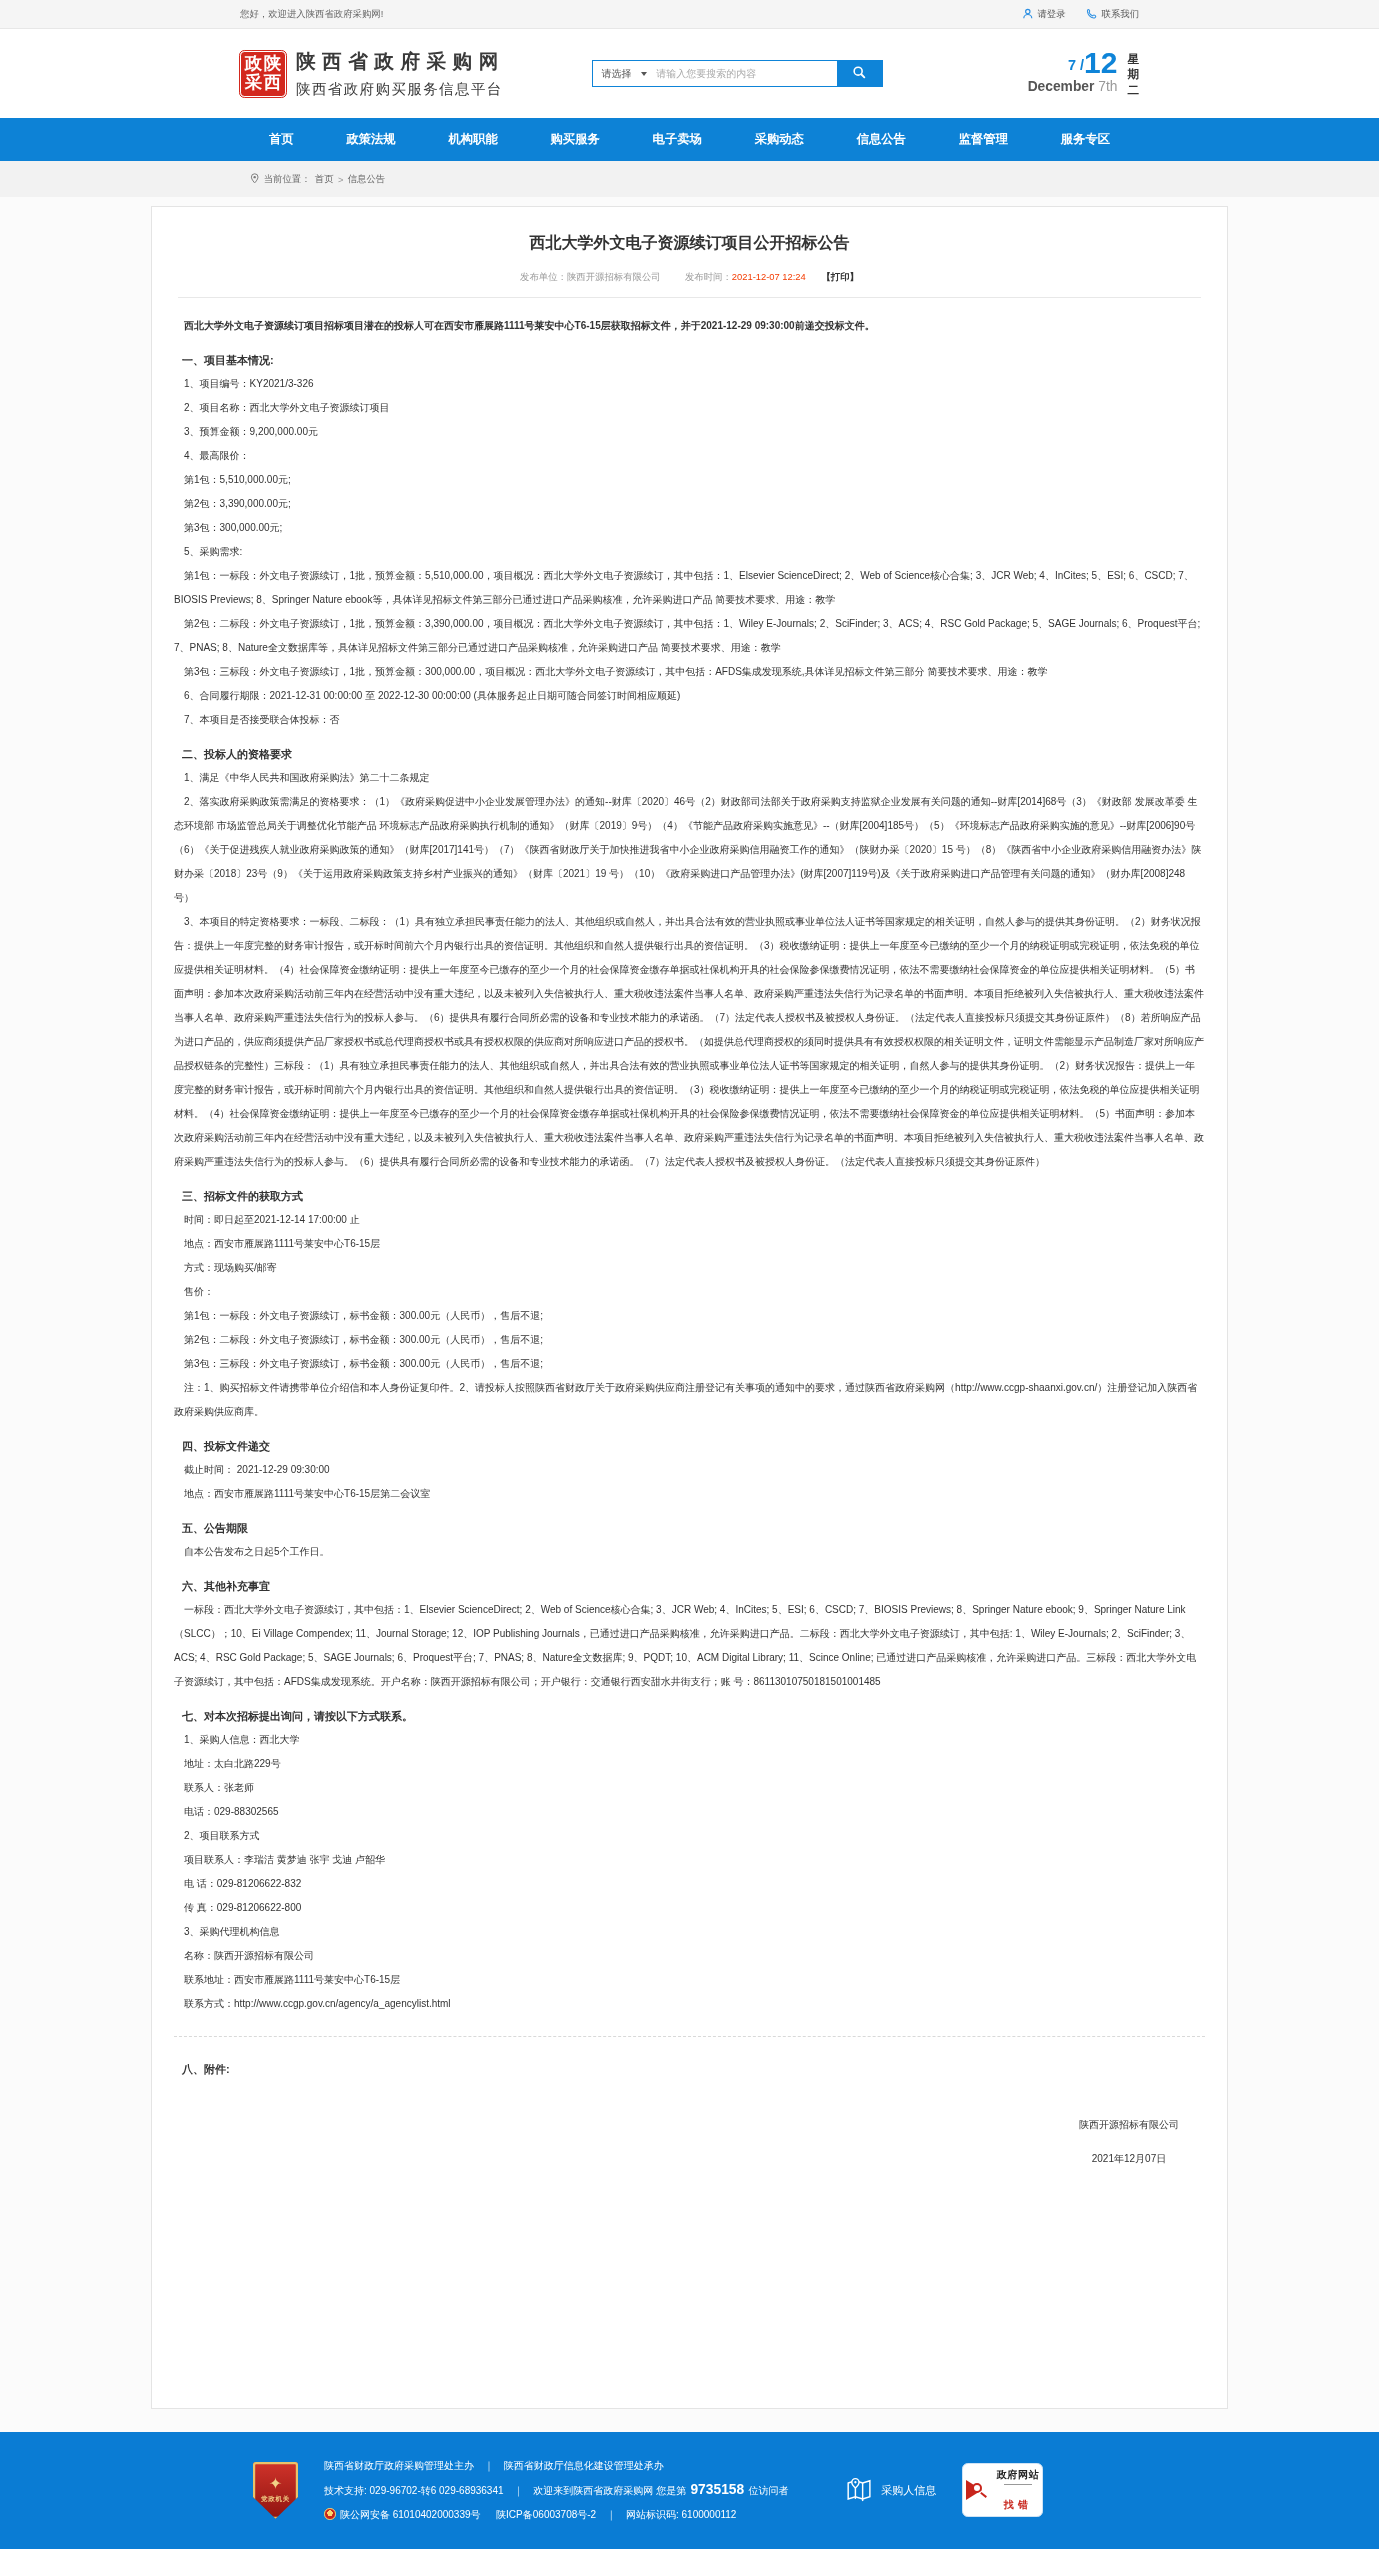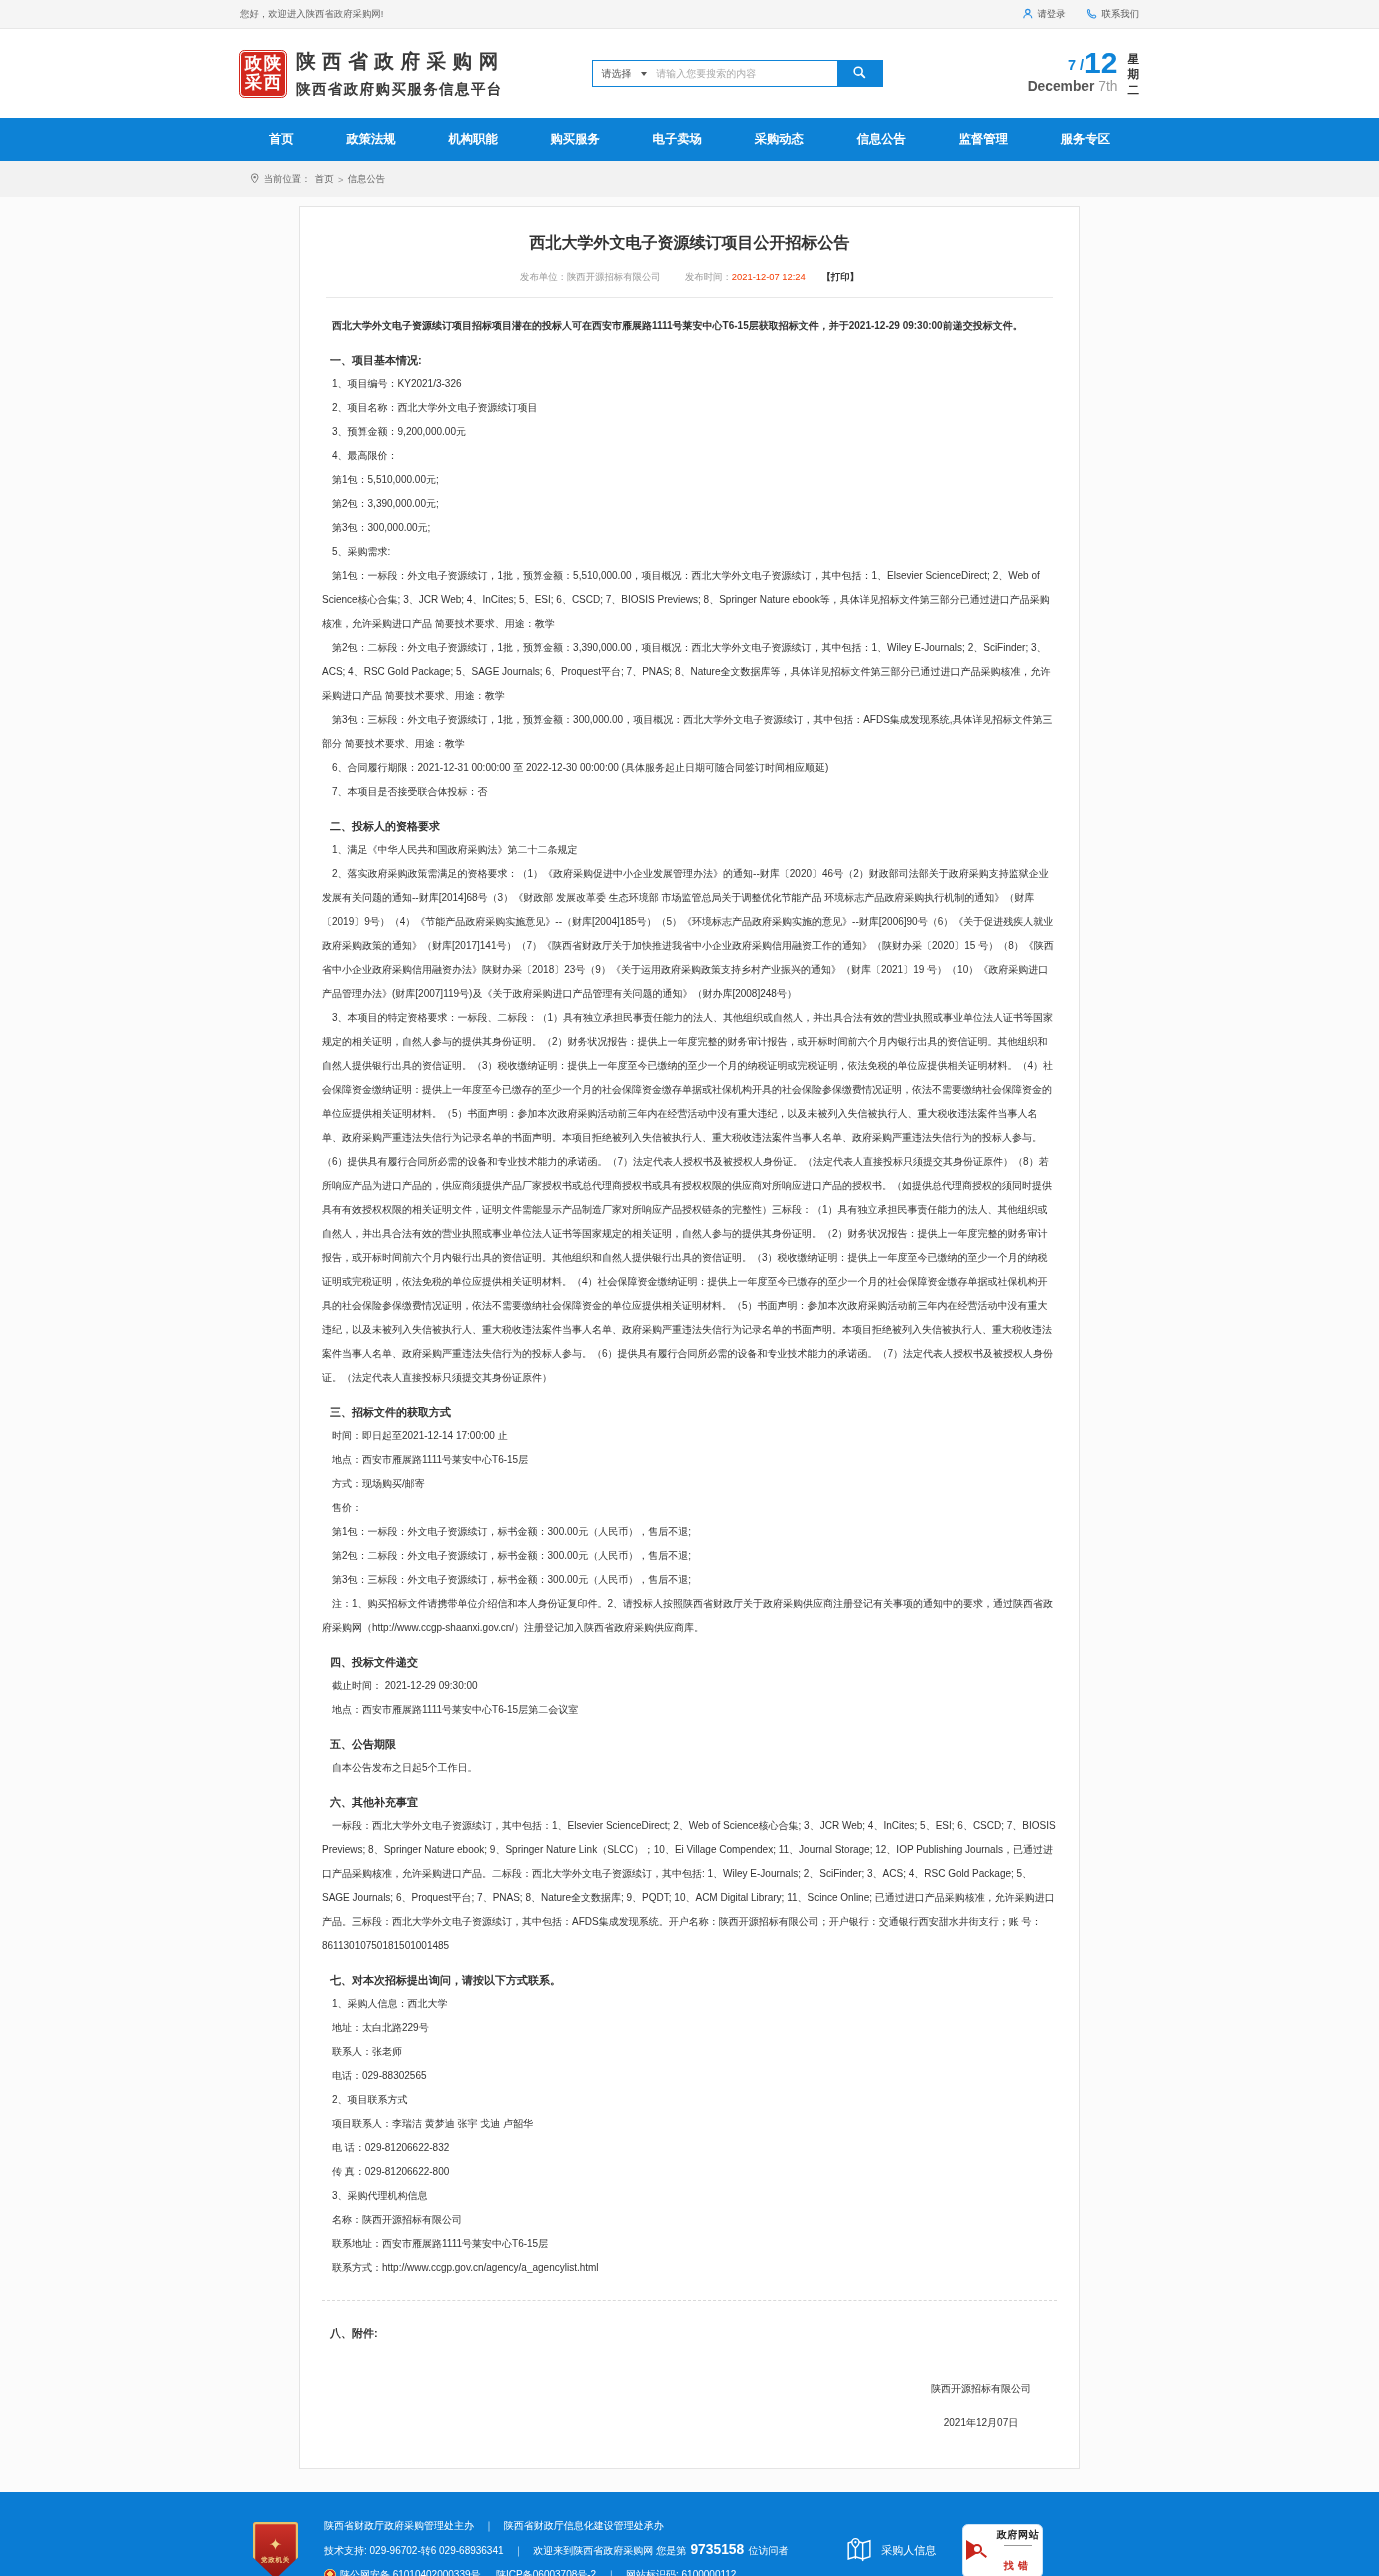--- a/index.html
+++ b/index.html
@@ -19,21 +19,21 @@
   .top-link svg{display:block;}
 
   
   .header{height:89px; background:#fff;}
   .header .container{display:flex; align-items:center; height:100%;}
   .logo{display:flex; align-items:center; gap:10px;}
   .seal{width:46px; height:46px; background:var(--brand-red); border-radius:4.3px; padding:2.9px;
         display:grid; grid-template-columns:1fr 1fr; grid-template-rows:1fr 1fr; border:1.4px solid #fff; outline:1.4px solid var(--brand-red);}
   .seal span{color:#fff; font-weight:bold; font-size:17.4px; display:flex; align-items:center; justify-content:center; line-height:1;}
   .brand-cn{font-size:19.6px; font-weight:bold; color:#3a3a3a; letter-spacing:6.5px; white-space:nowrap;}
-  .brand-sub{font-size:14.5px; font-weight:bold; color:#3a3a3a; letter-spacing:1.4px; margin-top:5px; white-space:nowrap;}
+  .brand-sub{font-size:14.5px; font-weight:normal; color:#3a3a3a; letter-spacing:1.4px; margin-top:5px; white-space:nowrap;}
   .search{display:flex; align-items:stretch; height:27.5px; border:1.4px solid var(--accent); margin-left:87px; background:#fff;}
   .search-select{display:flex; align-items:center; gap:10px; padding:0 8.7px; font-size:10px; color:#555; cursor:pointer; white-space:nowrap;}
   .search-select .tri{width:0; height:0; border-left:3.6px solid transparent; border-right:3.6px solid transparent; border-top:4.3px solid #555;}
   .search-input{border:none; outline:none; width:181px; font-size:10px; color:#333; font-family:inherit;}
   .search-input::placeholder{color:#aaa;}
   .search-btn{width:45px; background:var(--accent); border:none; cursor:pointer; display:flex; align-items:center; justify-content:center;}
   .datebox{margin-left:auto; display:flex; align-items:flex-start; gap:10px;}
   .date-main{text-align:right;}
   .date-nums{display:flex; align-items:flex-end; justify-content:flex-end; color:var(--accent); font-weight:bold;}
   .date-day{font-size:14.5px; padding-bottom:3.6px;}
@@ -48,21 +48,21 @@
   .nav-item{color:#fff; font-size:12.3px; font-weight:bold; cursor:pointer; white-space:nowrap;}
 
   
   .crumbbar{height:36px; background:#f2f2f2;}
   .crumbbar .container{display:flex; align-items:center; height:100%; font-size:9.4px; color:#666; gap:4.3px; padding-left:10px;}
   .crumb-home{cursor:pointer;}
   .crumb-sep{color:#999;}
 
   
   .main{background:#fbfbfb; padding:8.7px 0 23px;}
-  .card{width:781px; margin:0 auto; background:#fff; border:0.7px solid #e4e4e4; padding:0 22px 33px; min-height:2203px;}
+  .card{width:1077px; margin:0 auto; background:#fff; border:0.7px solid #e4e4e4; padding:0 22px 33px; min-height:2203px;}
   .art-title{text-align:center; font-size:16px; font-weight:bold; color:#333; padding-top:26px;}
   .art-meta{text-align:center; font-size:9.4px; color:#999; margin-top:17.4px;}
   .art-meta .time{color:var(--time-red);}
   .print-btn{color:#333; margin-left:13px; cursor:pointer; font-weight:bold;}
   .meta-hr{border:none; border-top:0.7px solid #e8e8e8; margin:13px 4.3px 0;}
   .intro{font-size:10px; font-weight:bold; color:#333; line-height:24px; margin-top:16px; text-indent:1em;}
   .section-h{font-size:11px; font-weight:bold; color:#333; line-height:24px; margin-top:10px;margin-left:8px;}
   .card p.body-p{font-size:10px; color:#333; line-height:24px; text-indent:1em;}
   .card p.body-p.bold{font-weight:normal;}
   .dash-div{border:none; border-top:0.7px dashed #d9d9d9; margin:20px 0;}

